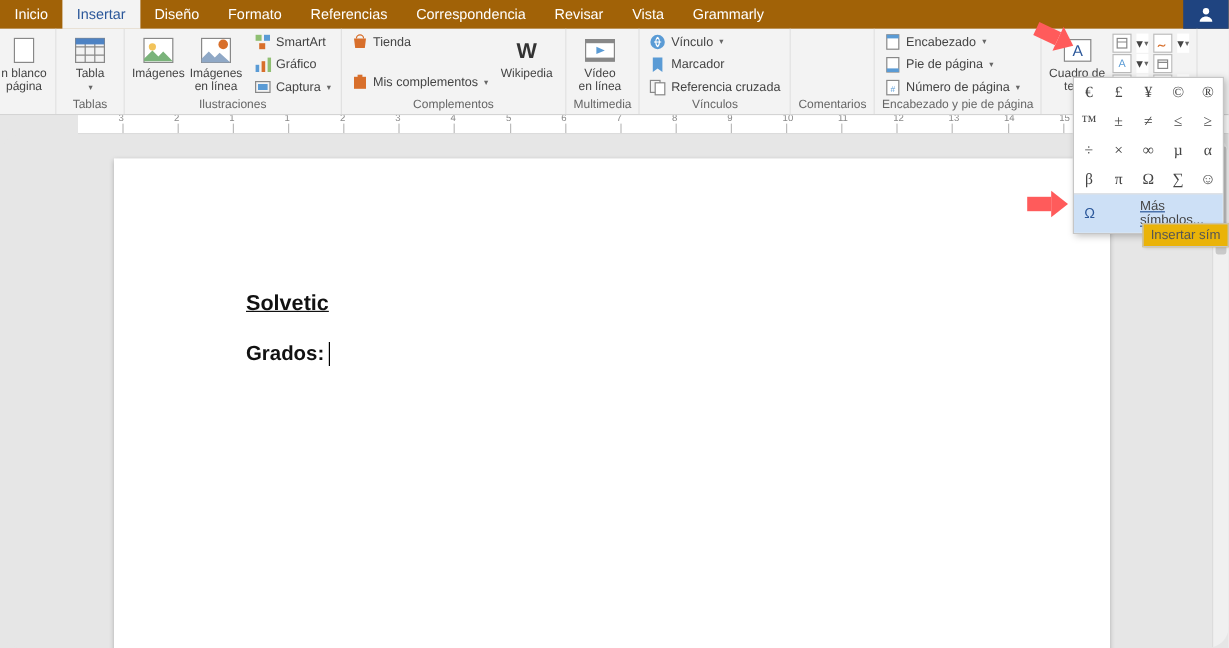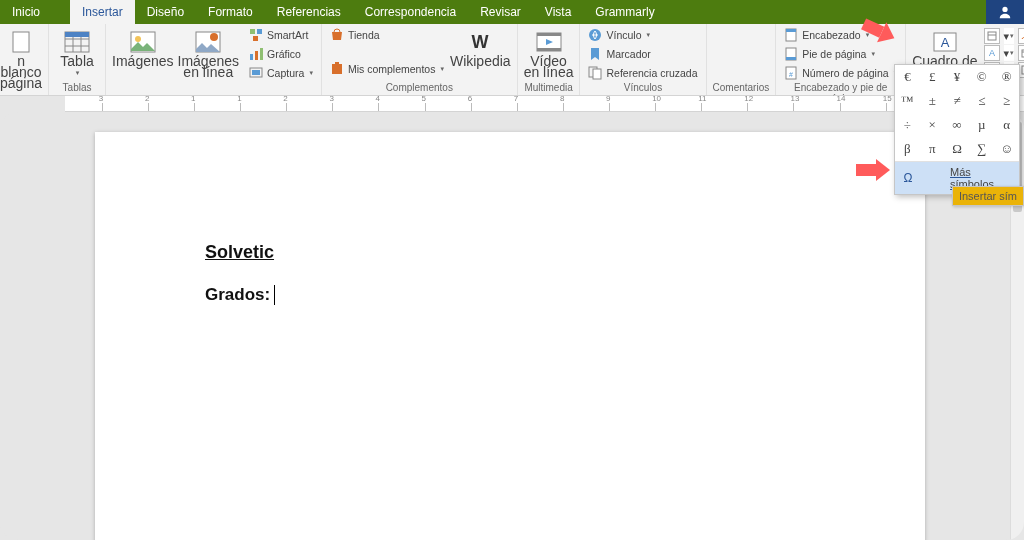--- a/index.html
+++ b/index.html
@@ -1,35 +1,35 @@
 <!DOCTYPE html>
 <html><head>
 <meta charset="utf-8">
 <style>
   * { box-sizing: border-box; margin: 0; padding: 0; font-family: "Segoe UI", Tahoma, sans-serif; }
   body { background: #e6e6e6; width: 1024px; height: 540px; overflow: hidden; font-size: 11px; color: #444; }
 
   
-  .tabbar { background: #4d7c0f; height: 24px; display: flex; align-items: stretch; color: #fff; font-size: 12px; }
+  .tabbar { background: #a16207; height: 24px; display: flex; align-items: stretch; color: #fff; font-size: 12px; }
   .tab { padding: 0 12px; display: flex; align-items: center; cursor: pointer; }
-  .tab.active { background: #f3f3f3; color: #2b579a; margin-left: 18px; }
+  .tab.active { background: #f3f3f3; color: #2b579a; }
   .tellme { display: flex; align-items: center; gap: 4px; padding: 0 10px; color: #c9d6ea; font-size: 11px; }
   .tellme svg { width: 12px; height: 12px; }
   .spacer { flex: 1; }
   .user-block { background: #1f4480; width: 38px; display: flex; align-items: center; justify-content: center; }
   .user-block svg { width: 14px; height: 14px; }
 
   
   .ribbon { background: #f3f3f3; border-bottom: 1px solid #d4d4d4; height: 72px; display: flex; }
   .group { border-right: 1px solid #e1e1e1; padding: 2px 6px; display: flex; flex-direction: column; justify-content: space-between; }
   .group-label { text-align: center; font-size: 10px; color: #666; margin-top: auto; }
   .gcontent { display: flex; gap: 4px; }
   .bigbtn { display: flex; flex-direction: column; align-items: center; justify-content: flex-start; gap: 2px; min-width: 44px; padding-top: 4px; cursor: pointer; }
   .bigbtn .ico { width: 28px; height: 24px; display: flex; align-items: center; justify-content: center; }
-  .bigbtn span.cap { font-size: 14px; text-align: center; line-height: 11px; color: #444; }
+  .bigbtn span.cap { font-size: 10px; text-align: center; line-height: 11px; color: #444; }
   .smallcol { display: flex; flex-direction: column; gap: 1px; }
   .smallbtn { display: flex; align-items: center; gap: 4px; font-size: 10.5px; color: #444; height: 18px; padding: 0 2px; cursor: pointer; white-space: nowrap; }
   .smallbtn .ico { width: 14px; height: 14px; display: flex; align-items: center; justify-content: center; }
 
   .chev::after { content: "▾"; font-size: 7px; color: #666; margin-left: 1px; }
 
   
   .dropdown { position: absolute; top: 64px; right: 4px; width: 126px; background: #fff; border: 1px solid #c6c6c6; box-shadow: 2px 2px 6px rgba(0,0,0,.25); padding-bottom: 0; }
   .dropdown .grid { display: grid; grid-template-columns: repeat(5,1fr); }
   .dropdown .sym { height: 24px; display: flex; align-items: center; justify-content: center; font-size: 13px; color: #444; cursor: pointer; font-family: "Cambria Math","Segoe UI Symbol",serif; }
@@ -170,20 +170,21 @@
             <span class="ico">
               <svg width="14" height="14" viewBox="0 0 14 14" fill="none" stroke="#888">
                 <rect x="1" y="2" width="12" height="9"></rect>
                 <rect x="3" y="4" width="8" height="5" fill="#5a9bd5" stroke="none"></rect>
               </svg>
             </span>
             <span>Captura</span>
           </div>
       </div>
     </div>
+    <div class="group-label">Ilustraciones</div>
   </div>
 
   <div class="group">
     <div class="gcontent">
       <div class="smallcol">
         <div class="smallbtn">
             <span class="ico">
               <svg width="14" height="14" viewBox="0 0 14 14">
                 <path d="M2 4h10l-1 8H3z" fill="#d86f2b"></path>
                 <path d="M4 4a3 3 0 016 0" fill="none" stroke="#d86f2b"></path>

